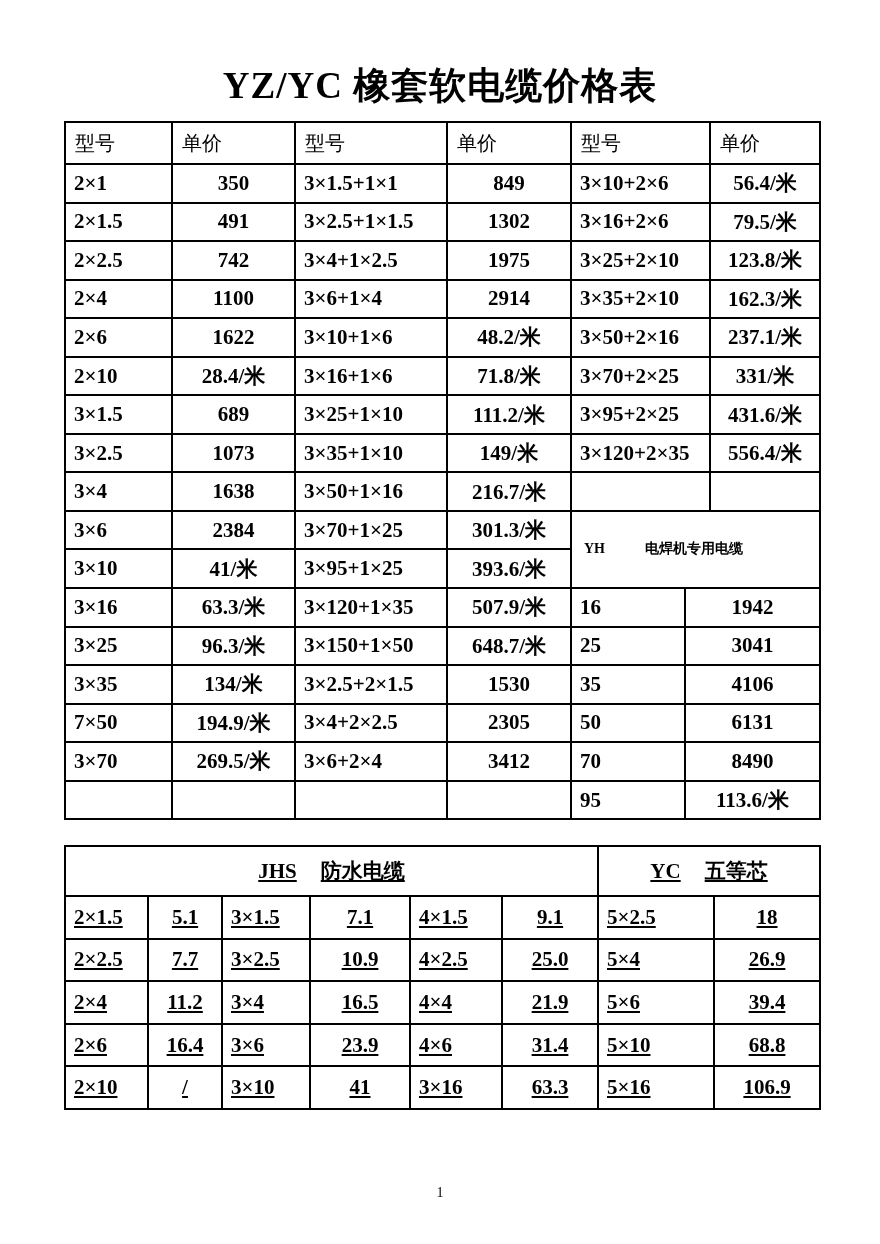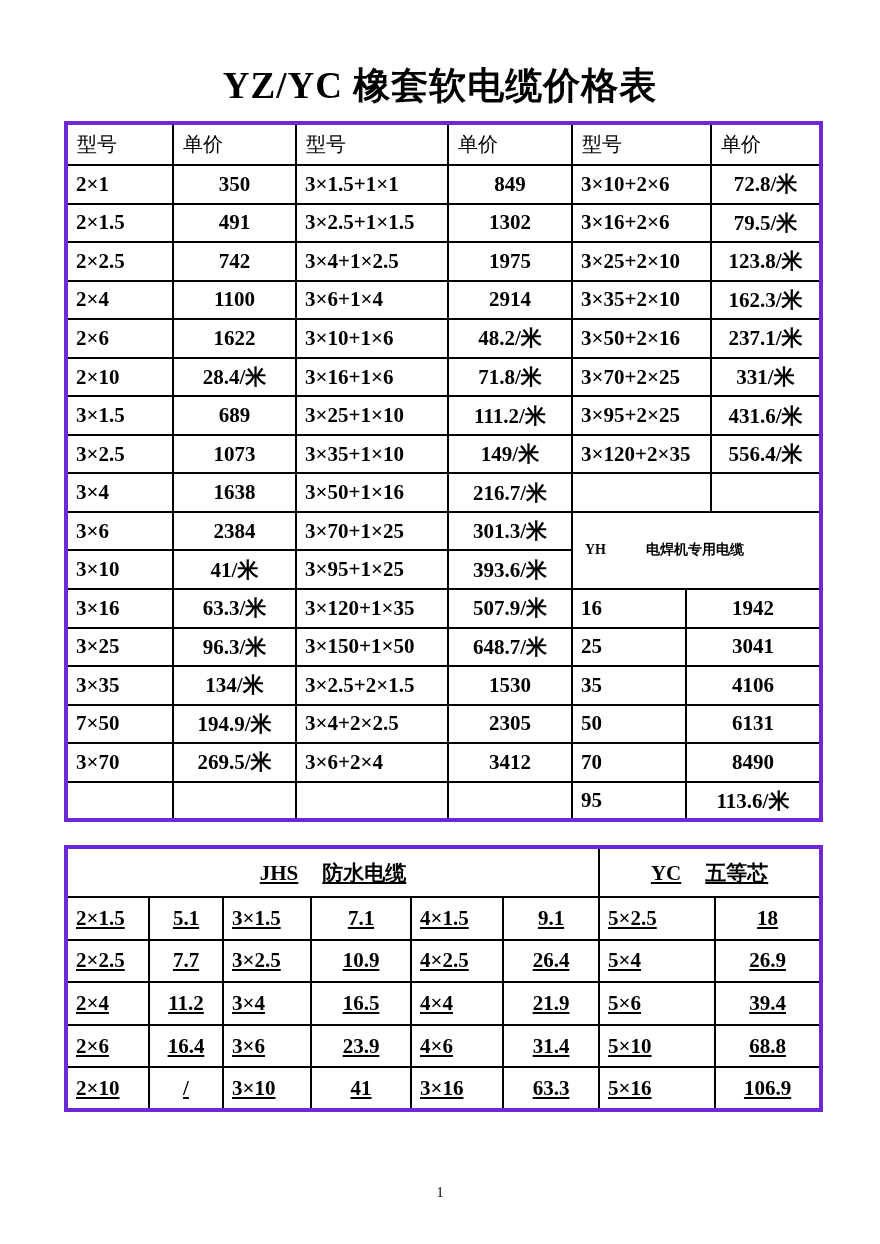--- a/index.html
+++ b/index.html
@@ -9,21 +9,21 @@
     overflow:hidden;
     margin-top:37px;
   }
   .title {
     position:absolute; top:24px; left:0; width:100%;
     text-align:center; font-size:37px; font-weight:bold; letter-spacing:1px;
     white-space:nowrap;
   }
   table {
     position:absolute; left:64px; border-collapse:collapse; table-layout:fixed;
-    background:#fff; border:4px solid #6d28d9;
+    background:#fff; border:2px solid #6d28d9;
   }
   #t1 { top:84px; width:756px; }
   #t2 { top:808px; width:756px;text-decoration:underline; }
   td, th { border:2px solid #000; overflow:hidden; white-space:nowrap; vertical-align:middle; padding:0; }
   
   .m  { text-align:left; padding-left:8px; font-weight:bold; font-size:21px; }
   .p  { text-align:center; font-weight:bold; font-size:21px; }
   th.mh, th.ph { text-align:left; padding-left:9px; font-weight:normal; font-size:20px; }
   
   #t1 tr { height:38.55px; }
@@ -66,21 +66,21 @@
       <th class="ph">单价</th>
       <th class="mh" colspan="2">型号</th>
       <th class="ph">单价</th>
     </tr>
     <tr>
       <td class="m">2×1</td>
       <td class="p">350</td>
       <td class="m">3×1.5+1×1</td>
       <td class="p">849</td>
       <td class="m" colspan="2">3×10+2×6</td>
-      <td class="p">72.8/米</td>
+      <td class="p">56.4/米</td>
     </tr>
     <tr>
       <td class="m">2×1.5</td>
       <td class="p">491</td>
       <td class="m">3×2.5+1×1.5</td>
       <td class="p">1302</td>
       <td class="m" colspan="2">3×16+2×6</td>
       <td class="p">79.5/米</td>
     </tr>
     <tr>
@@ -234,21 +234,21 @@
       <td class="p">9.1</td>
       <td class="m">5×2.5</td>
       <td class="p">18</td>
     </tr>
     <tr>
       <td class="m">2×2.5</td>
       <td class="p">7.7</td>
       <td class="m">3×2.5</td>
       <td class="p">10.9</td>
       <td class="m">4×2.5</td>
-      <td class="p">26.4</td>
+      <td class="p">25.0</td>
       <td class="m">5×4</td>
       <td class="p">26.9</td>
     </tr>
     <tr>
       <td class="m">2×4</td>
       <td class="p">11.2</td>
       <td class="m">3×4</td>
       <td class="p">16.5</td>
       <td class="m">4×4</td>
       <td class="p">21.9</td>

